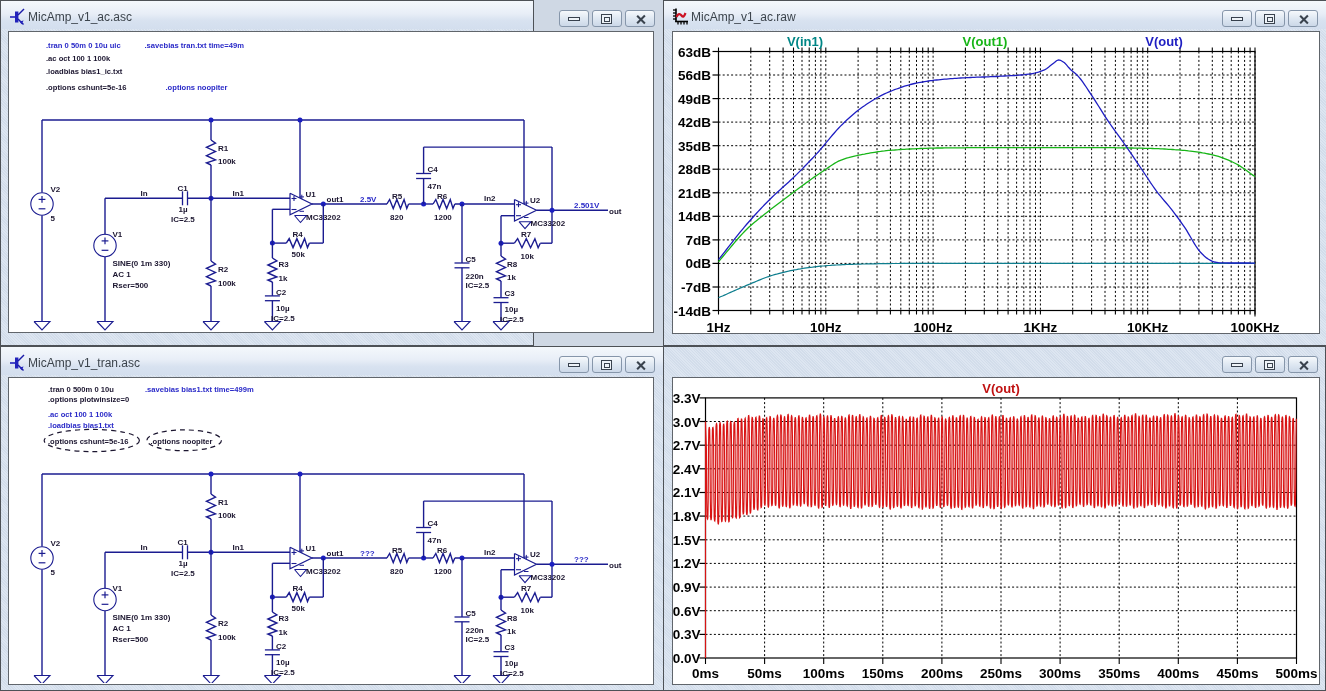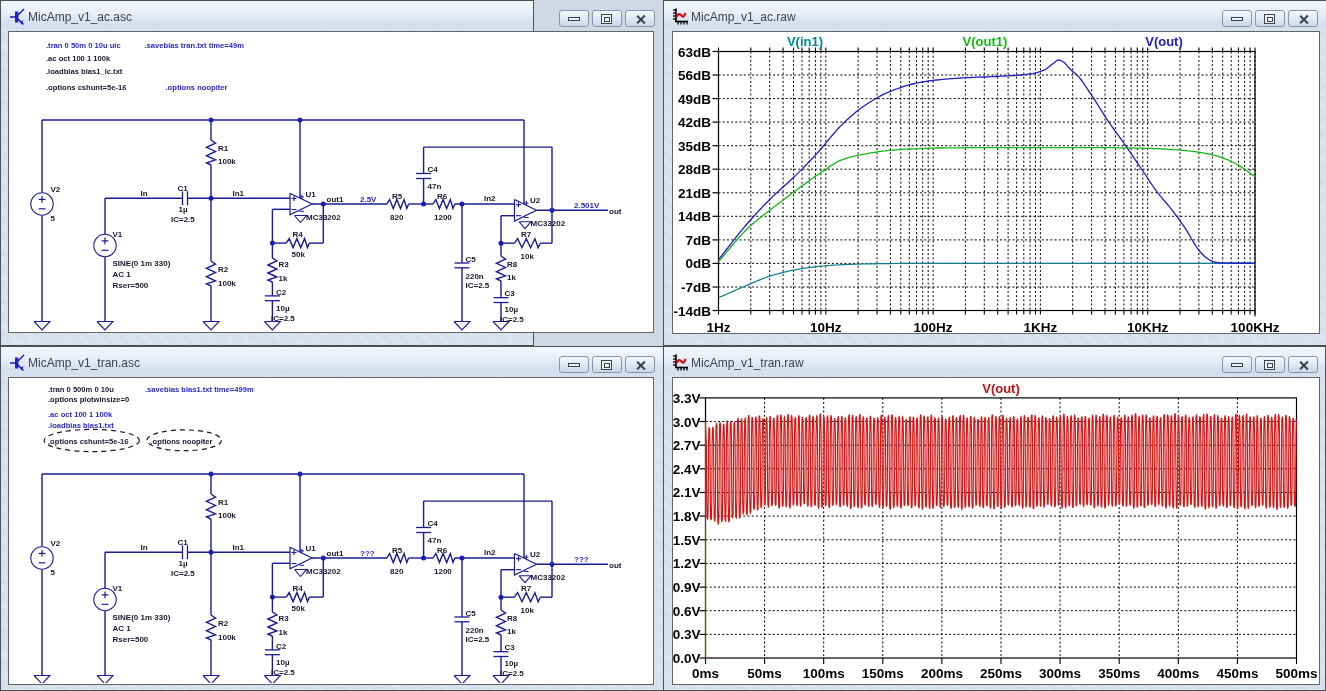--- a/index.html
+++ b/index.html
@@ -96,36 +96,20 @@
         <div class="gres"></div>
       </div>
       <div class="b">
         <div class="gx1"></div>
         <div class="gx2"></div>
       </div>
     </div>
 <div class="client" style="left:7px;top:30px;width:646px;height:308px"></div>
 </div>
 <div class="win" style="left:663px;top:346px;width:663px;height:345px">
-<div class="tbar">
-      <svg class="ic" width="17" height="17" viewBox="0 0 17 17">
-<line x1="4" y1="0.5" x2="4" y2="14" stroke="#000" stroke-width="1.6"></line>
-<line x1="3.2" y1="13.5" x2="16" y2="13.5" stroke="#000" stroke-width="1.6"></line>
-<line x1="1" y1="2" x2="4" y2="2" stroke="#000" stroke-width="1.3"></line>
-        <line x1="1" y1="5" x2="4" y2="5" stroke="#000" stroke-width="1.3"></line>
-        <line x1="1" y1="8" x2="4" y2="8" stroke="#000" stroke-width="1.3"></line>
-        <line x1="1" y1="11" x2="4" y2="11" stroke="#000" stroke-width="1.3"></line>
-<line x1="6" y1="13" x2="6" y2="16.5" stroke="#000" stroke-width="1.3"></line>
-        <line x1="9" y1="13" x2="9" y2="16.5" stroke="#000" stroke-width="1.3"></line>
-        <line x1="12" y1="13" x2="12" y2="16.5" stroke="#000" stroke-width="1.3"></line>
-        <line x1="15" y1="13" x2="15" y2="16.5" stroke="#000" stroke-width="1.3"></line>
-<path d="M4.5 9 C6 5.5 8 5.5 9.5 7.5 C11 9.5 12 9 13.5 5" fill="none" stroke="#cc1122" stroke-width="2.2"></path>
-</svg>
-      <span class="tt">MicAmp_v1_tran.raw</span>
-    </div>
 <div class="btns" style="left:558px">
       <div class="b">
         <div class="gmin"></div>
       </div>
       <div class="b">
         <div class="gres"></div>
       </div>
       <div class="b">
         <div class="gx1"></div>
         <div class="gx2"></div>

